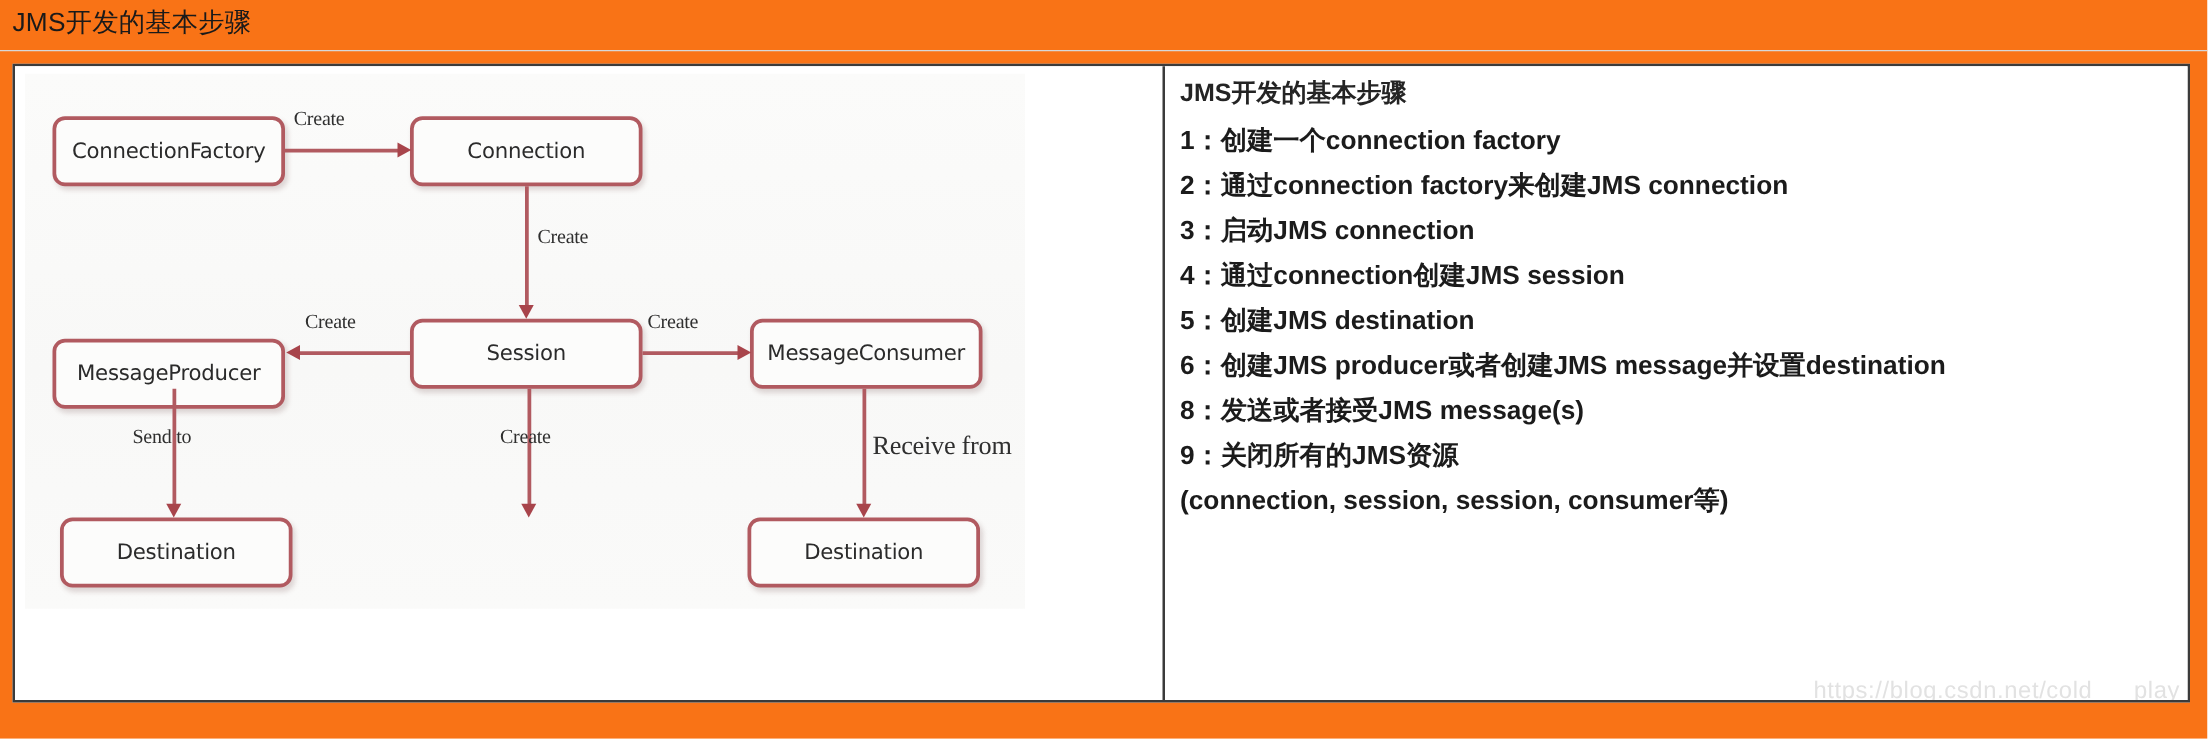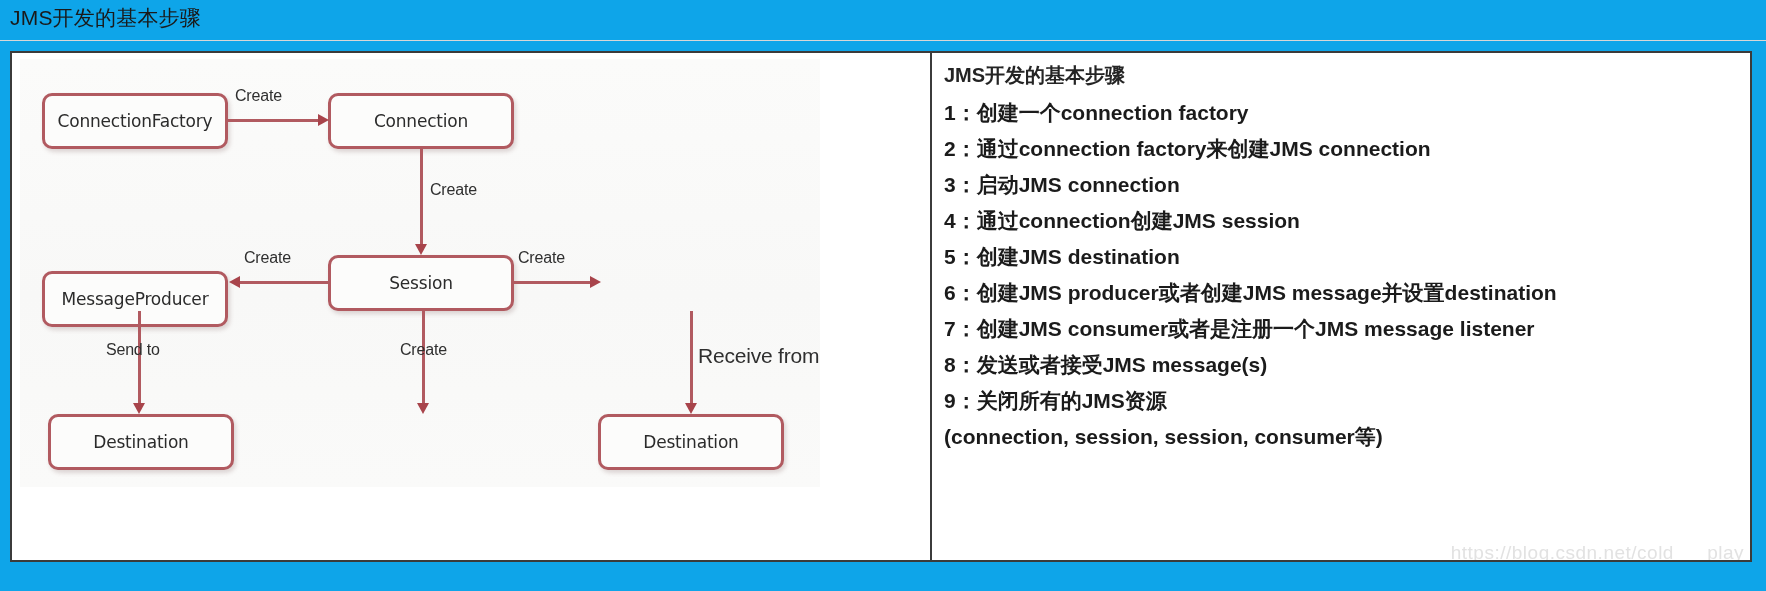--- a/index.html
+++ b/index.html
@@ -5,21 +5,21 @@
   html, body {
     margin: 0;
     padding: 0;
     background: #ffffff;
     font-family: "Liberation Sans", sans-serif;
   }
   #page {
     position: relative;
     width: 1766px;
     height: 591px;
-    background: #0ea5e9;
+    background: #f97316;
     overflow: hidden;
   }
 
   
   .page-title {
     position: absolute;
     left: 10px;
     top: 4px;
     font-size: 21px;
     color: #1a1a1a;
@@ -108,21 +108,21 @@
   }
   .arrow-down {
     border-left: 6px solid transparent;
     border-right: 6px solid transparent;
     border-top: 11px solid #a8444b;
   }
   .edge-label {
     position: absolute;
     font-size: 16px;
     color: #2f2f2f;
-    font-family: Liberation Sans, sans-serif;
+    font-family: Liberation Serif, serif;
     white-space: nowrap;
     letter-spacing: -0.2px;
   }
 
   
   .steps {
     position: absolute;
     left: 12px;
     top: 8px;
     right: 10px;
@@ -186,20 +186,23 @@
         </div>
 
         <div class="node" style="left:22px; top:196px; width:186px; height:56px;margin-top:16px;">
           <span>MessageProducer</span>
         </div>
 
         <div class="node" style="left:308px; top:196px; width:186px; height:56px;">
           <span>Session</span>
         </div>
 
+        <div class="node" style="left:580px; top:196px; width:186px; height:56px;">
+          <span>MessageConsumer</span>
+        </div>
 
         <div class="node" style="left:28px; top:355px; width:186px; height:56px;">
           <span>Destination</span>
         </div>
 
 
         <div class="node" style="left:578px; top:355px; width:186px; height:56px;">
           <span>Destination</span>
         </div>
 
@@ -251,23 +254,20 @@
         <div class="step-row">
           <span class="step-num">4：</span><span class="step-txt">通过connection创建JMS session</span>
         </div>
         <div class="step-row">
           <span class="step-num">5：</span><span class="step-txt">创建JMS destination</span>
         </div>
         <div class="step-row">
           <span class="step-num">6：</span><span class="step-txt">创建JMS producer或者创建JMS message并设置destination</span>
         </div>
         <div class="step-row">
-          <span class="step-num">7：</span><span class="step-txt">创建JMS consumer或者是注册一个JMS message listener</span>
-        </div>
-        <div class="step-row">
           <span class="step-num">8：</span><span class="step-txt">发送或者接受JMS message(s)</span>
         </div>
         <div class="step-row">
           <span class="step-num">9：</span><span class="step-txt">关闭所有的JMS资源</span>
         </div>
 
         <div class="steps-foot">(connection, session, session, consumer等)</div>
 
       </div>
 

